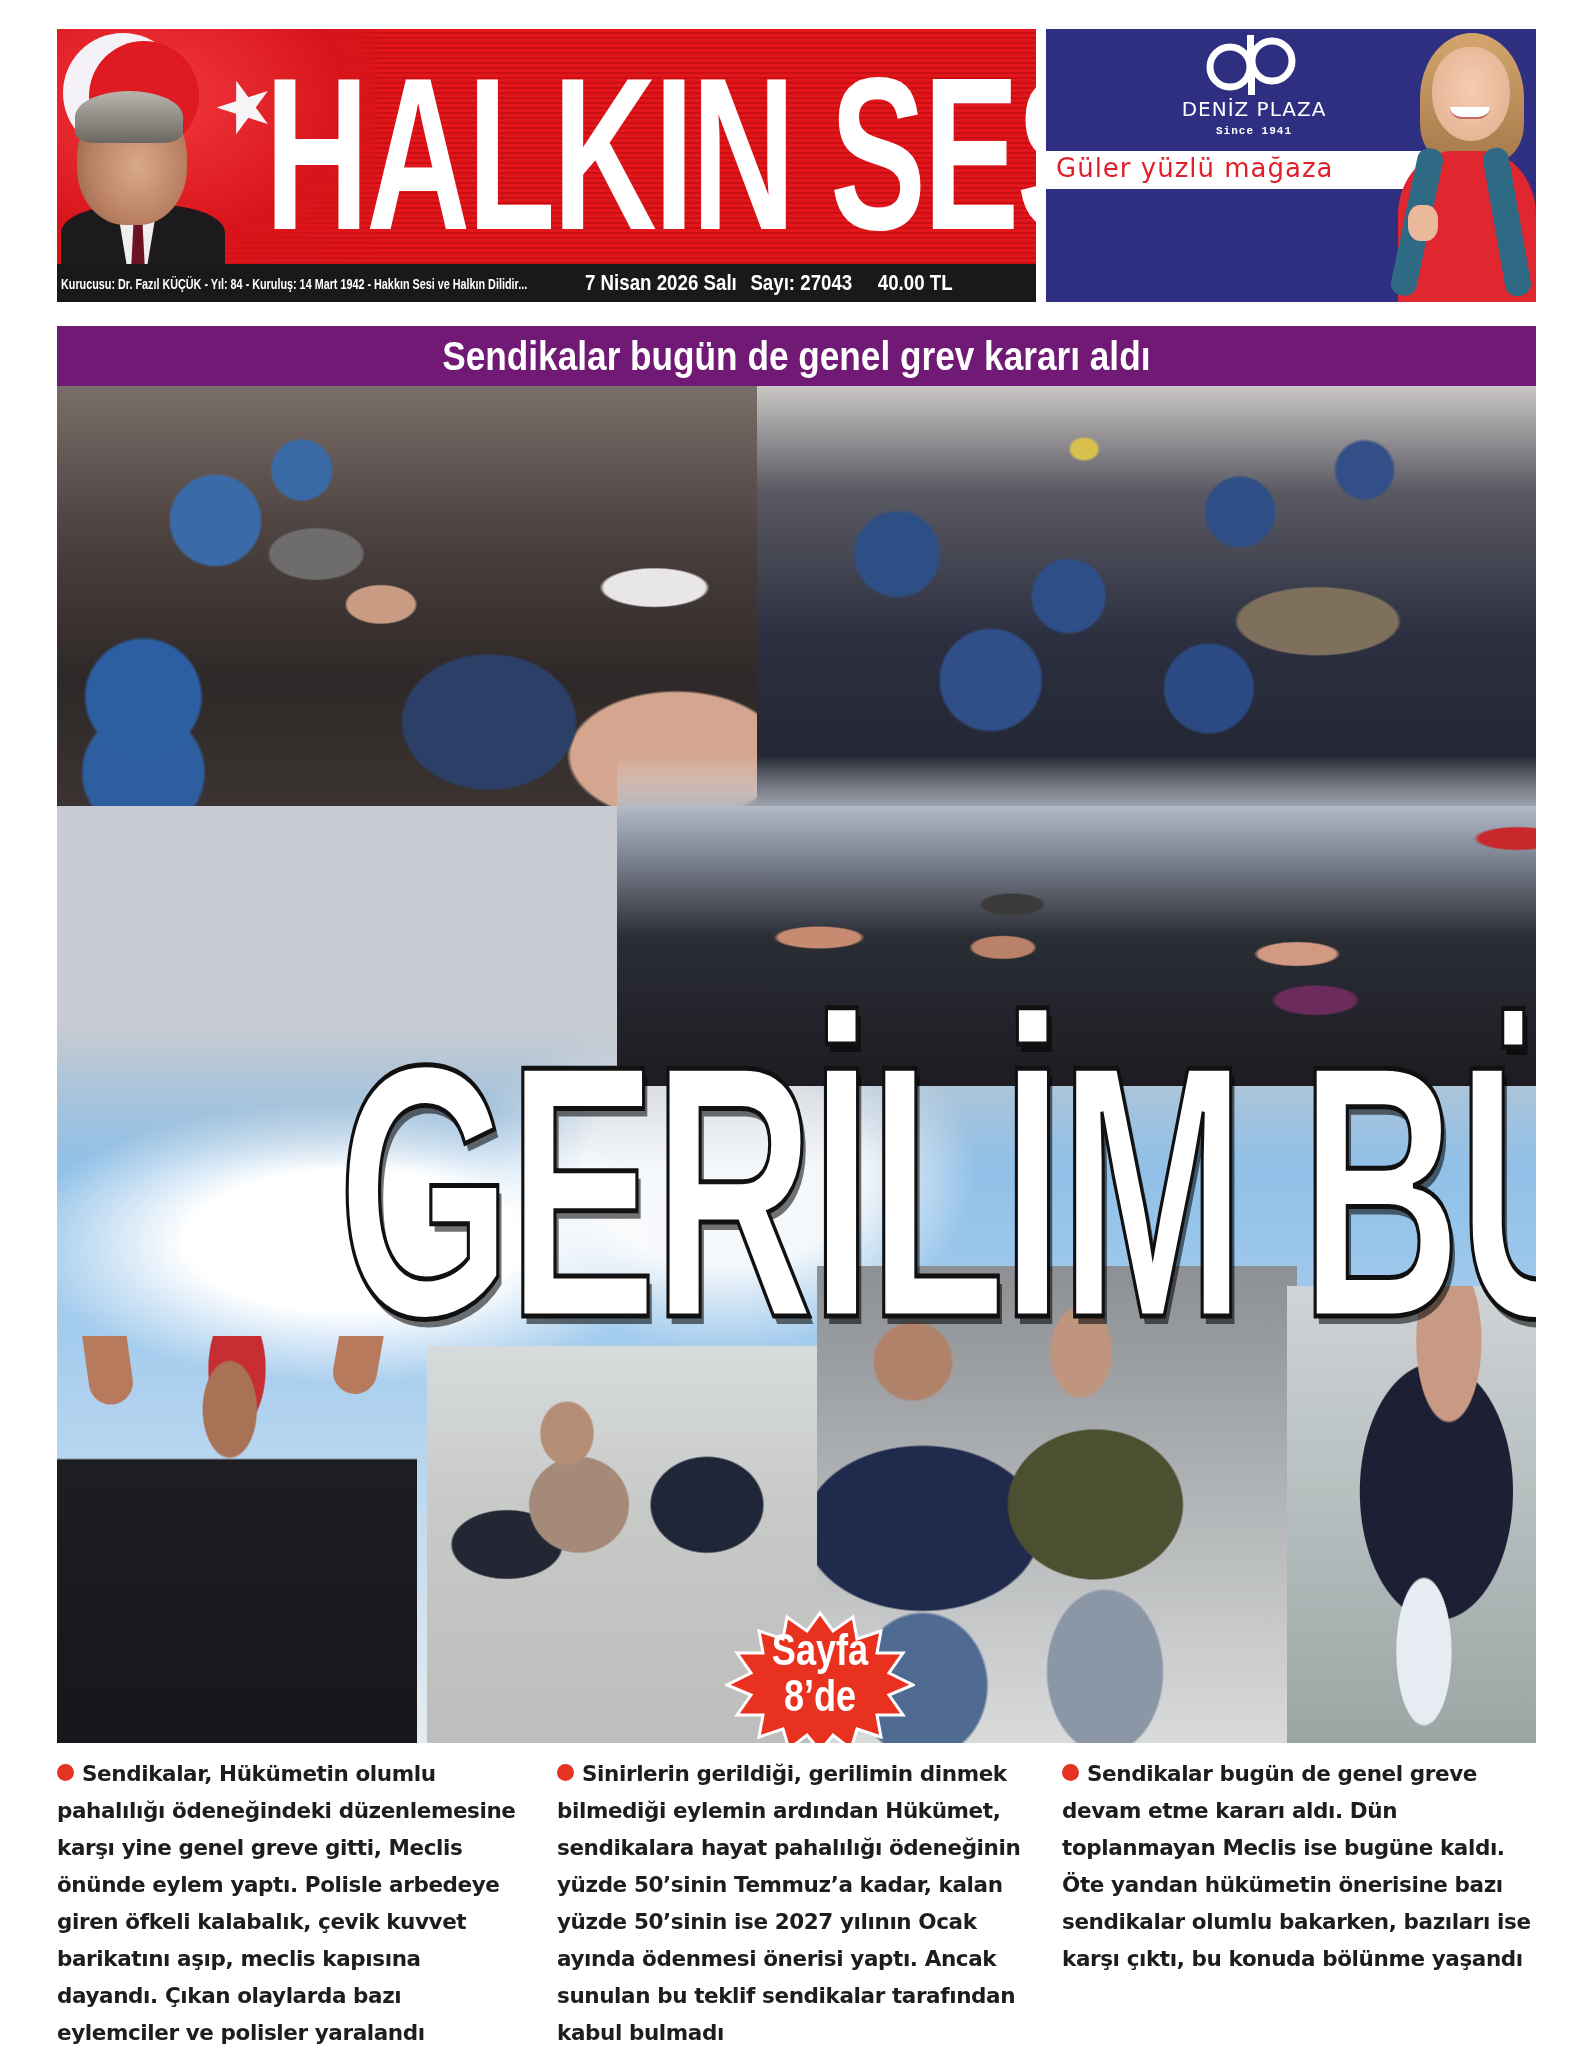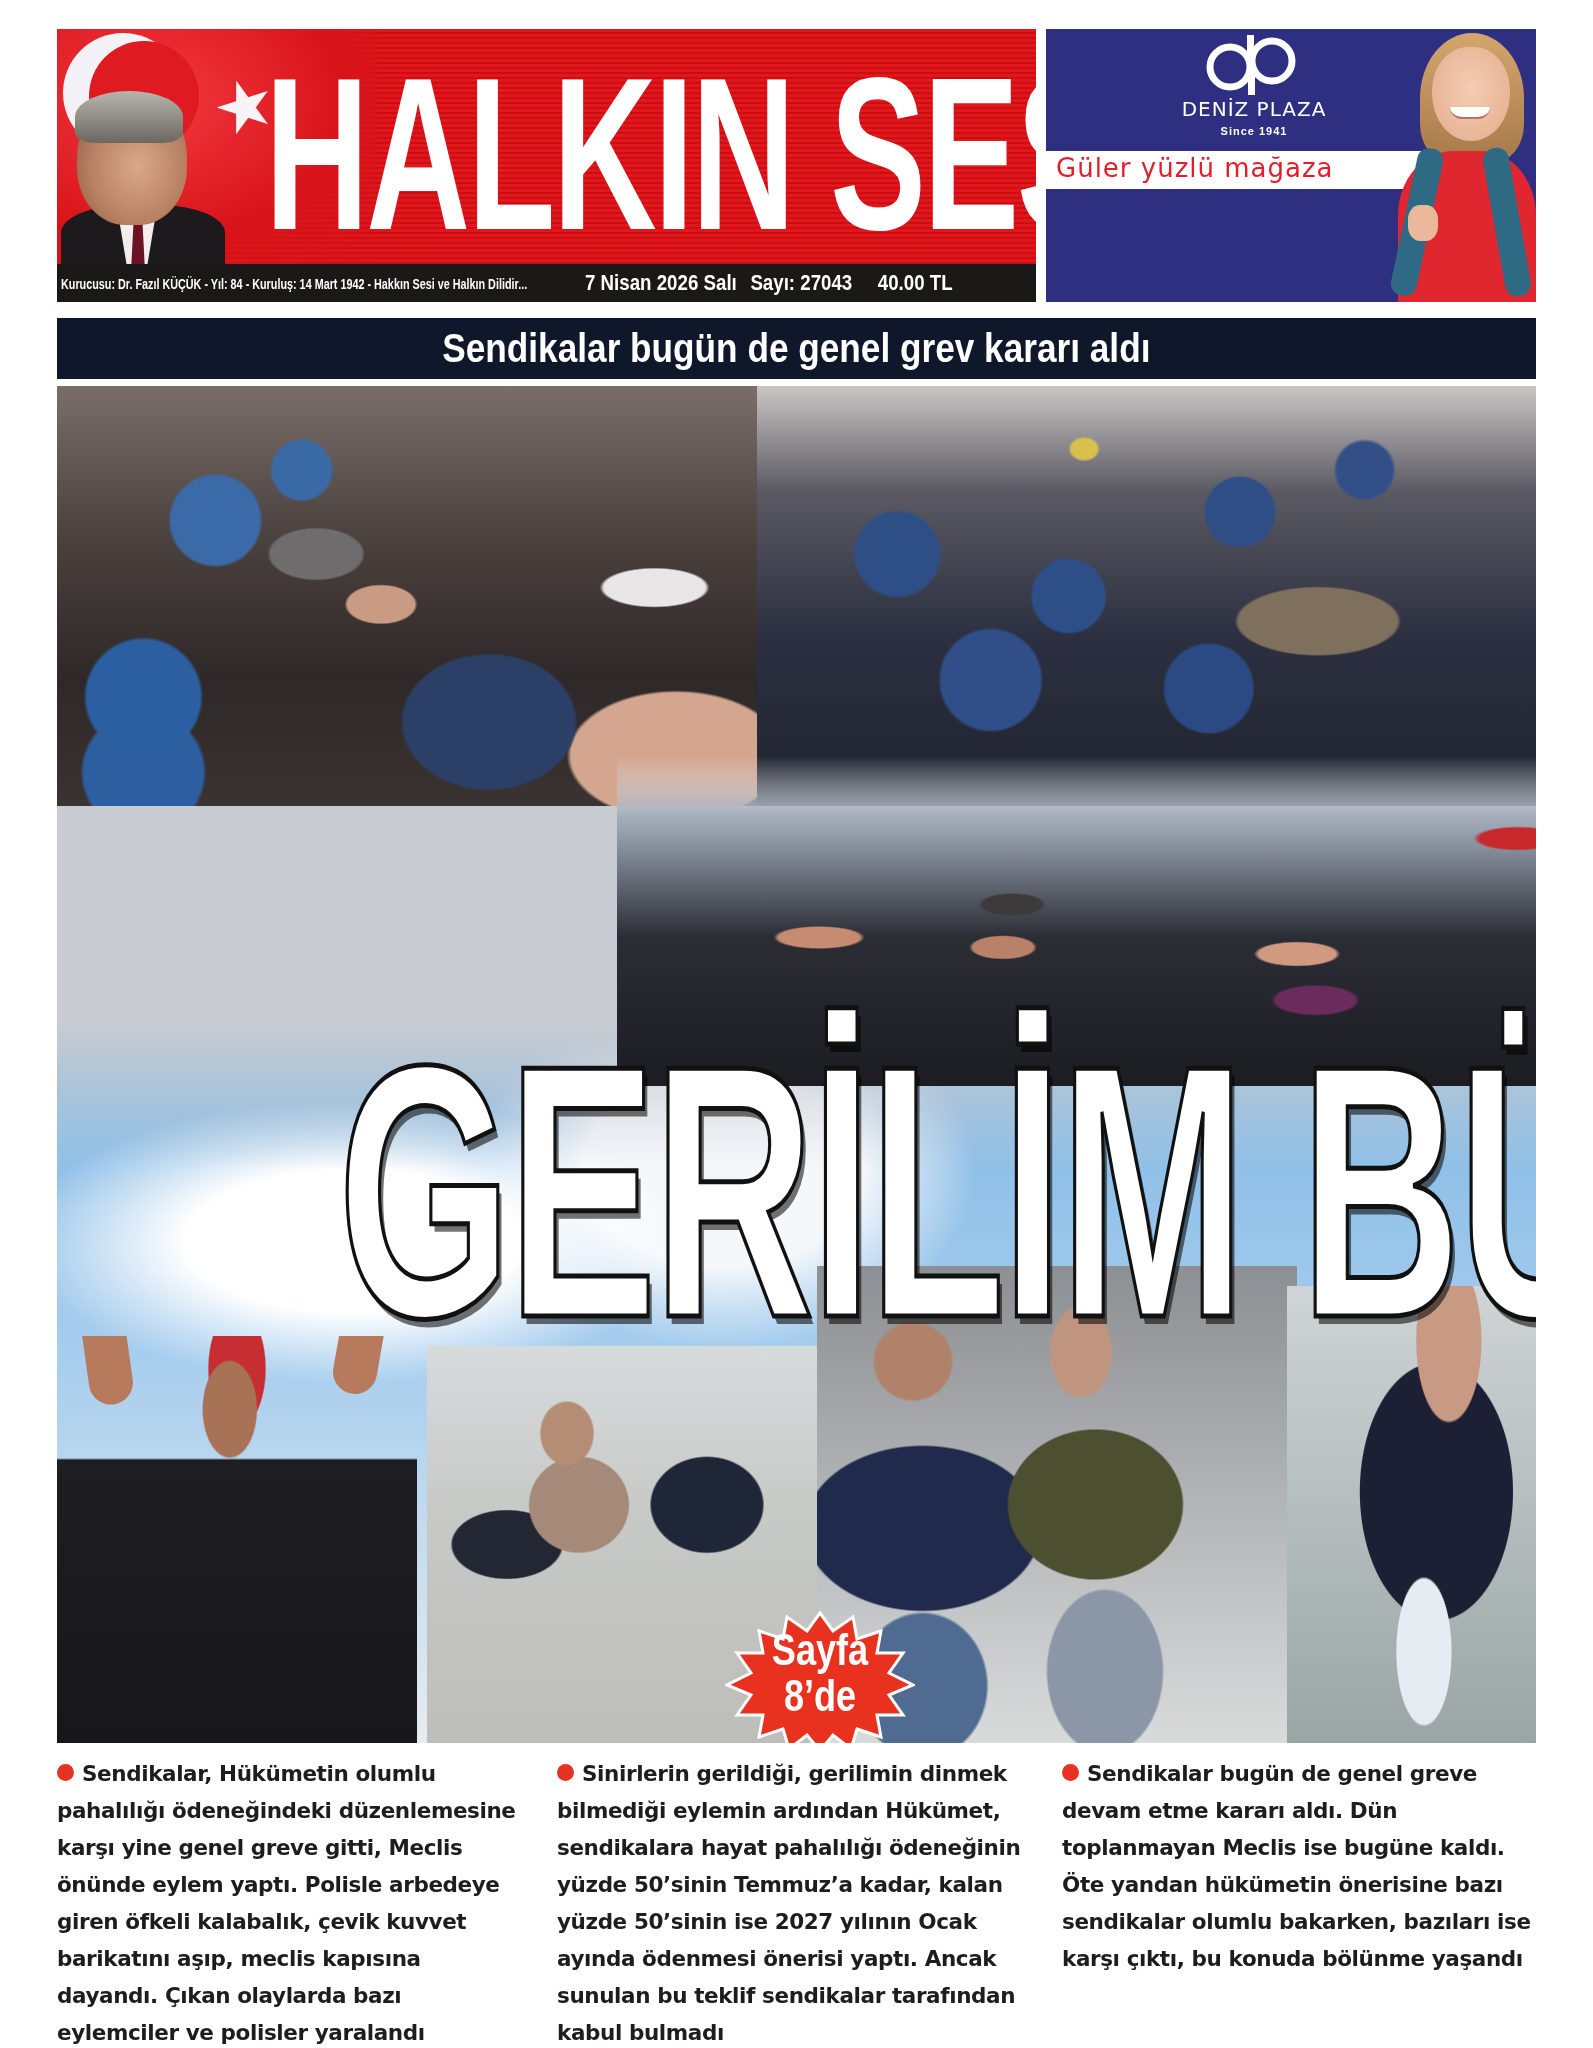--- a/index.html
+++ b/index.html
@@ -71,39 +71,39 @@
 
   
   .ad {
     position: absolute; left: 1046px; top: 29px; width: 490px; height: 273px; background: #2e2f80; overflow: hidden;
   }
   .ad-logo {
     position: absolute; left: 150px; top: 4px; width: 110px; height: 62px;
   }
   .ad-logo svg { width: 100%; height: 100%; }
   .ad-brand { position: absolute; left: 118px; top: 68px; width: 180px; text-align: center; color: #fff; font-weight: 400; font-size: 20px; letter-spacing: 1px; font-family: "DejaVu Sans", sans-serif; }
-  .ad-since { position: absolute; left: 118px; top: 96px; width: 180px; text-align: center; color: #fff; font-weight: 700; font-size: 11px; letter-spacing: 1px; font-family: Liberation Sans, sans-serif; }
+  .ad-since { position: absolute; left: 118px; top: 96px; width: 180px; text-align: center; color: #fff; font-weight: 700; font-size: 11px; letter-spacing: 1px; font-family: Liberation Mono, monospace; }
   .ad-band { position: absolute; left: 0; top: 122px; width: 410px; height: 38px; background: #ffffff; }
   .ad-slogan { position: absolute; left: 10px; top: 124px; color: #e01f2b; font-weight: 400; font-size: 26px; font-family: "DejaVu Sans", sans-serif; letter-spacing: 1px; text-align: center; }
   .ad-tagline {
     position: absolute; left: 30px; top: 172px; width: 330px; text-align: center; color: #ffffff;
     font-family: "DejaVu Serif", serif; font-style: italic; font-weight: 700; font-size: 28px; line-height: 36px;
   }
   .ad-girl { position: absolute; left: 352px; top: 0; width: 138px; height: 273px; }
   .girl-hair { position: absolute; left: 22px; top: 4px; width: 104px; height: 130px; border-radius: 50% 50% 30% 30%; background: linear-gradient(180deg, #d4a66d, #a6794a); }
   .girl-face { position: absolute; left: 34px; top: 18px; width: 78px; height: 94px; border-radius: 46% 46% 50% 50%; background: radial-gradient(ellipse at 50% 45%, #f4cdb2 0%, #e4ab8c 100%); }
   .girl-smile { position: absolute; left: 52px; top: 78px; width: 40px; height: 12px; border-radius: 0 0 20px 20px; background: #fff; border-bottom: 2px solid #c26a63; }
   .girl-shirt { position: absolute; left: 0; top: 122px; width: 138px; height: 160px; background: #e0262f; border-radius: 40% 40% 0 0; }
   .girl-strap { position: absolute; left: 6px; top: 118px; width: 26px; height: 150px; background: #2f6a85; border-radius: 12px; transform: rotate(12deg); }
   .girl-strap2 { position: absolute; left: 96px; top: 118px; width: 26px; height: 150px; background: #2f6a85; border-radius: 12px; transform: rotate(-10deg); }
   .girl-hand { position: absolute; left: 10px; top: 176px; width: 30px; height: 36px; border-radius: 40%; background: #eab89a; }
 
   
   .kicker {
-    position: absolute; left: 57px; top: 318px; width: 1479px; height: 61px; background: #0f172a;
+    position: absolute; left: 57px; top: 326px; width: 1479px; height: 61px; background: #701a75;
     color: #ffffff; display: flex; align-items: center; justify-content: center;
   }
   .kicker span { font-family: "Liberation Sans", sans-serif; font-weight: 700; font-size: 40px; transform: scaleX(0.88); display: inline-block; }
 
   
   .collage { position: absolute; left: 57px; top: 386px; width: 1479px; height: 1357px; overflow: hidden; background: #c8ccd2; }
   .photo { position: absolute; overflow: hidden; }
 
   .p-crowd-left {
     left: 0; top: 0; width: 720px; height: 420px;

